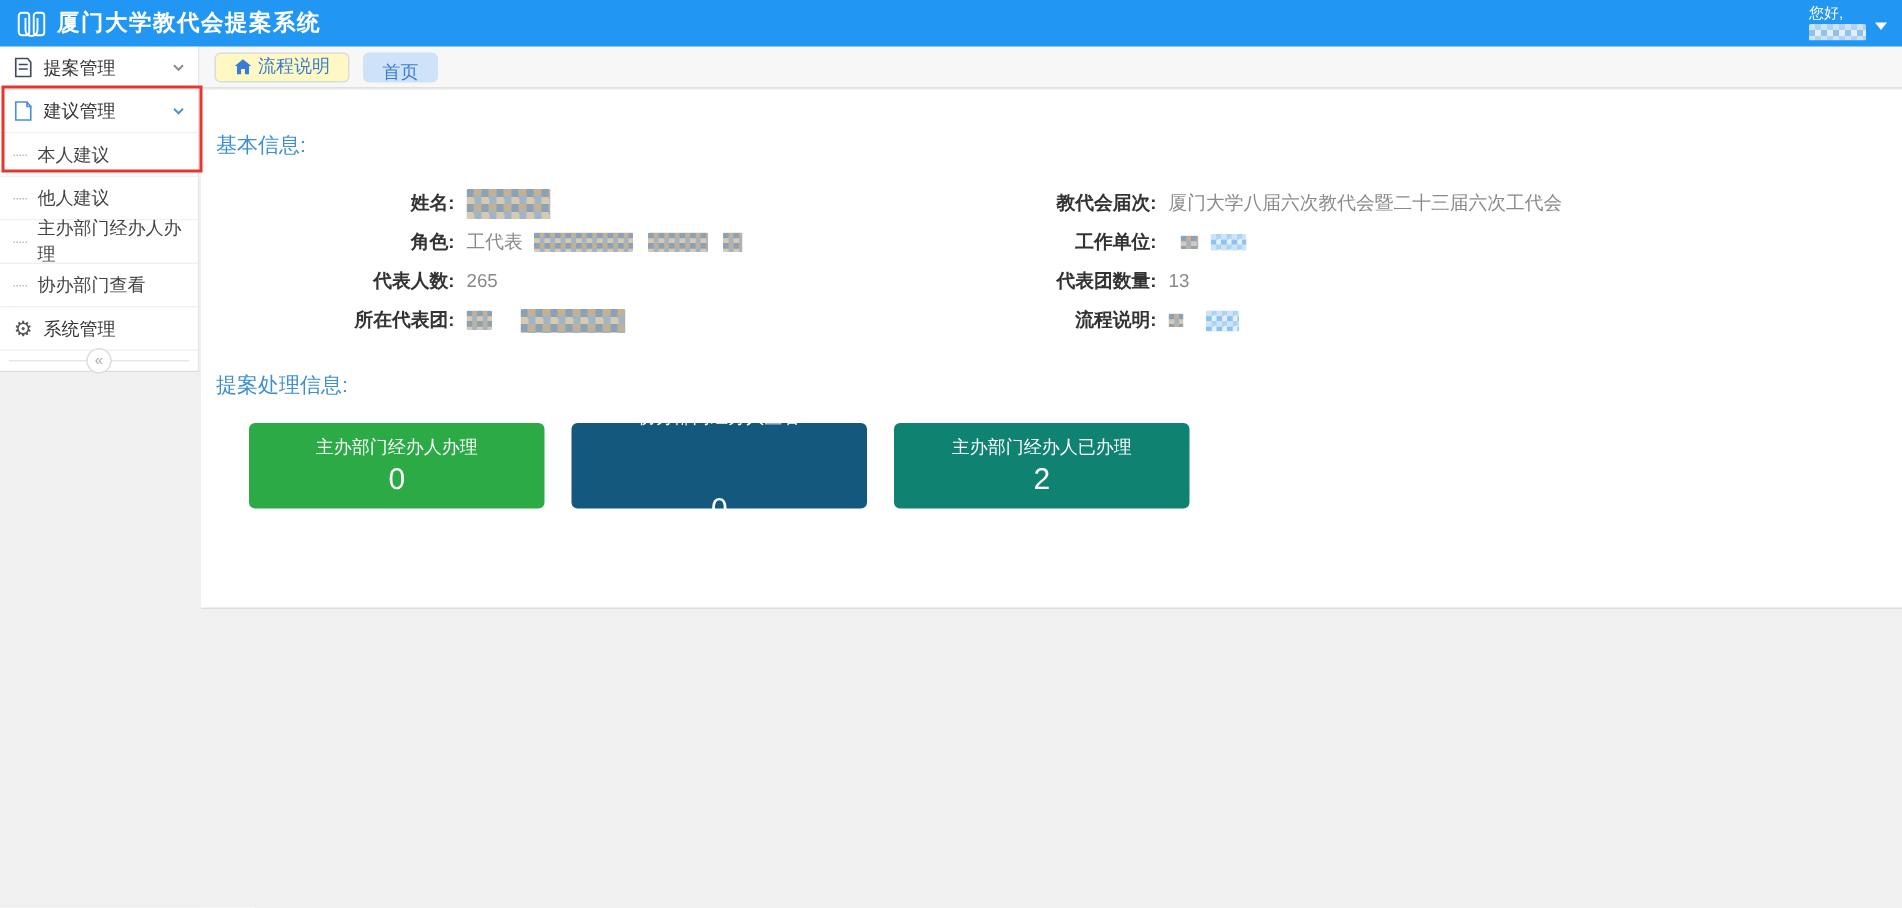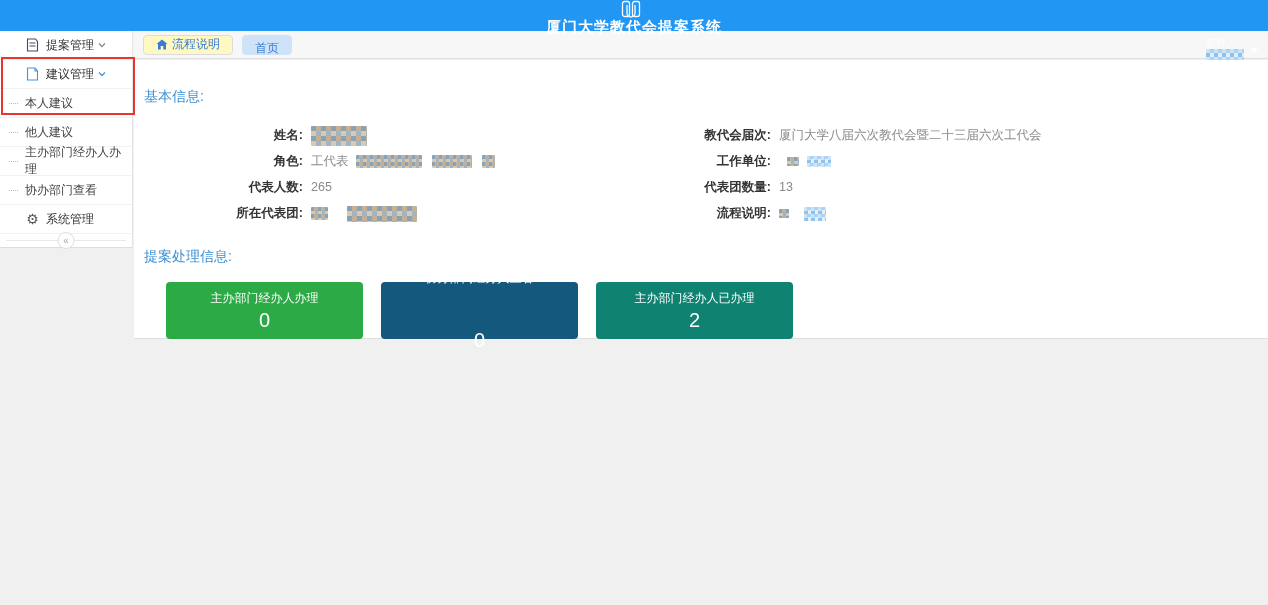--- a/index.html
+++ b/index.html
@@ -1,34 +1,34 @@
 <!DOCTYPE html>
 <html><head>
 <meta charset="utf-8">
 <style>
   * { margin:0; padding:0; box-sizing:border-box; }
   html,body { width:1268px; height:605px; overflow:hidden; }
   body { font-family:"Liberation Sans","DejaVu Sans",sans-serif; background:#f0f0f0; position:relative; }
 
   
   .header { position:absolute; left:0; top:0; width:1268px; height:31px; background:#2196f3;
-            display:flex; align-items:center; padding:0 10px; color:#fff; z-index:5;flex-direction:column; }
+            display:flex; align-items:center; padding:0 10px; color:#fff; z-index:5; }
   .logo { width:22px; height:20px; margin-right:6px; display:flex; align-items:center; justify-content:center; }
   .app-title { font-size:15px; font-weight:bold; letter-spacing:1px; }
   .header-right { margin-left:auto; display:flex; align-items:center; gap:6px; }
   .greeting-block { display:flex; flex-direction:column; align-items:flex-start; line-height:11px; }
   .greeting { font-size:10px; color:#fff; }
   .caret-down { width:0; height:0; border-left:4px solid transparent; border-right:4px solid transparent;
                 border-top:5px solid #fff; margin-top:4px; }
 
   
   .sidebar { position:absolute; left:0; top:31px; width:133px; height:574px; background:#f0f0f0; }
   .sidebar-panel { background:#fff; border-right:1px solid #e5e5e5; border-bottom:1px solid #ddd; }
   .menu-item { height:29px; display:flex; align-items:center; font-size:12px; color:#333;
-               padding:0 25px; border-bottom:1px solid #f1f1f1; cursor:pointer; background:#fff; }
+               padding:0 8px; border-bottom:1px solid #f1f1f1; cursor:pointer; background:#fff; }
   .menu-item .mi-icon { width:15px; height:15px; margin-right:6px; display:flex; align-items:center; justify-content:center; flex:none; }
   .menu-item .mi-label { flex:1; white-space:nowrap; overflow:hidden; }
   .chev { width:10px; height:10px; flex:none; }
   .submenu { position:relative; }
   .submenu::before { content:""; position:absolute; left:9px; top:0; bottom:0; border-left:1px dotted #d5d5d5; }
   .menu-sub { height:29px; display:flex; align-items:center; font-size:12px; color:#444;
               padding-left:9px; border-bottom:1px solid #f1f1f1; cursor:pointer; background:#fff; position:relative; }
   .tree-dash { width:9px; border-top:1px dotted #bbb; margin-right:7px; flex:none; }
   .gear-glyph { font-size:14px; color:#555; line-height:1; }
   .collapse-row { height:13px; position:relative; background:#fff; }
@@ -43,21 +43,21 @@
 
   
   .tabbar { position:absolute; left:133px; top:31px; width:1135px; height:28px; background:#f7f7f7;
             border-bottom:1px solid #e0e0e0; display:flex; align-items:center; padding-left:10px; gap:9px; }
   .tab { height:20px; display:flex; align-items:center; gap:4px; padding:0 12px; border-radius:4px;
          font-size:12px; color:#3a7bd5; cursor:pointer; }
   .tab.inactive { background:#fef9c3; border:1px solid #dcdcdc; }
   .tab.active { background:#cfe3f8; border:1px solid #cfe3f8;flex-direction:column; }
 
   
-  .main-panel { position:absolute; left:134px; top:60px; width:1134px; height:279px; background:#fff;
+  .main-panel { position:absolute; left:134px; top:60px; width:1134px; height:346px; background:#fff;
                 border-bottom:1px solid #ddd; padding:28px 0 0 10px; }
   .section-title { font-size:14px; color:#3d8fd1; margin-bottom:16px; }
   .info-grid { display:grid; grid-template-columns:167px 252px 216px auto; row-gap:0; margin-bottom:22px; }
   .info-label { text-align:right; font-size:12.5px; font-weight:bold; color:#333; height:26px; line-height:26px; padding-right:8px; white-space:nowrap; }
   .info-value { font-size:12.5px; color:#8a8a8a; height:26px; line-height:26px; white-space:nowrap; }
 
   .mosaic { display:inline-block; vertical-align:middle; border-radius:1px;
     background:conic-gradient(from 0deg, #c3b095 25%, #9fb4c6 0 50%, #d8cab1 0 75%, #8ba2b6 0) 0 0/10px 10px; }
   .mosaic.blue { background:conic-gradient(from 0deg, #aed2f2 25%, #e2f0fc 0 50%, #8fc3ee 0 75%, #cde4f8 0) 0 0/8px 8px; }
   .mosaic.sm { background-size:7px 7px; }

